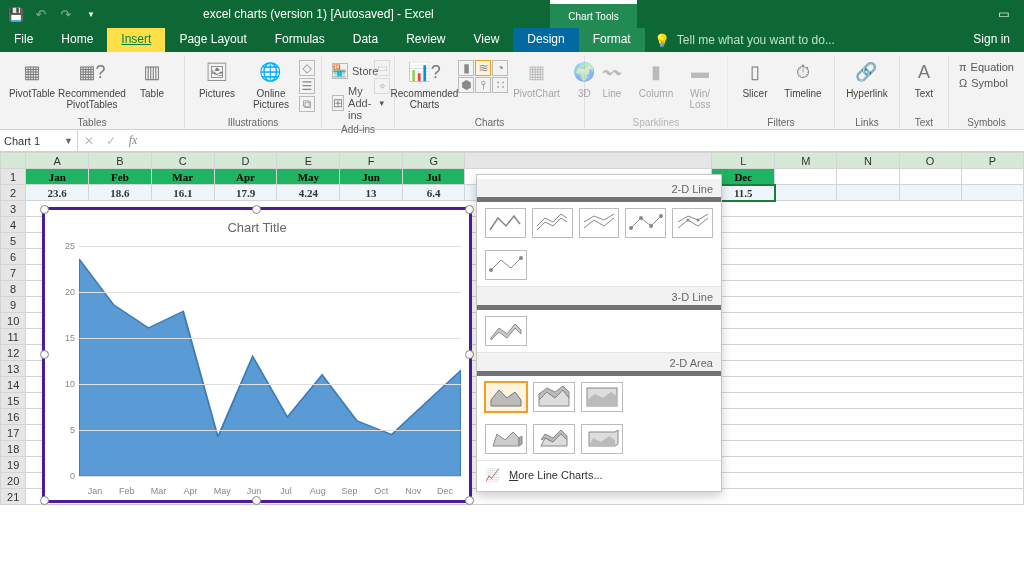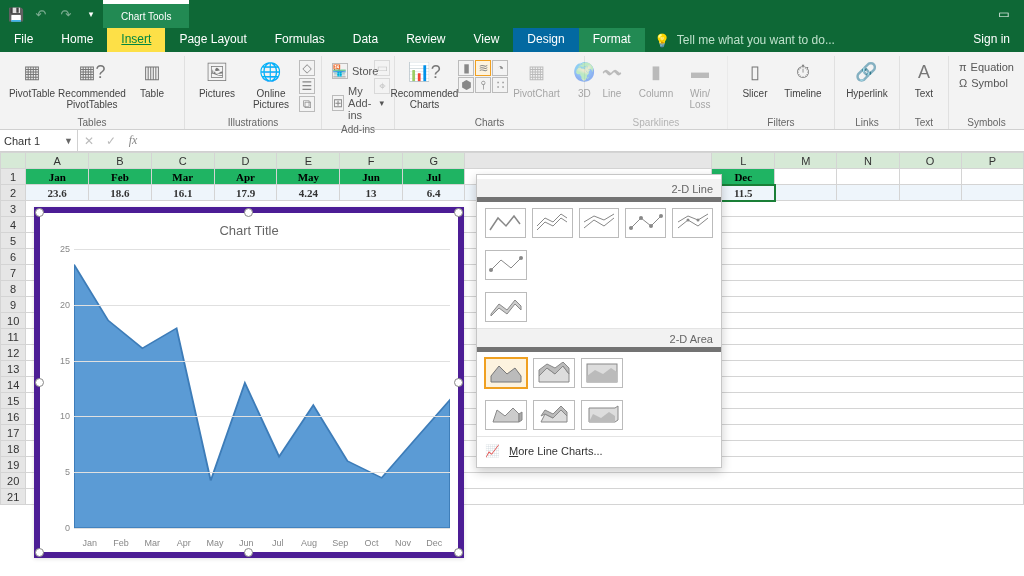--- a/index.html
+++ b/index.html
@@ -58,21 +58,21 @@
 .corner { width:26px; background:#e6e6e6; }
 .colh { width:65px; }
 .rowh { width:26px; background:#e6e6e6; text-align:center; color:#333; }
 .hdr-cell { background:#1fb463; color:#000; font-weight:bold; font-family:"Times New Roman",serif; text-align:center; font-size:12px; }
 .data-cell { font-weight:bold; font-family:"Times New Roman",serif; text-align:center; font-size:12px;margin-left:32px; }
 .sel-row { background:#eef5fb; }
 .sel-col th { background:#d6e9d6; }
 .active-cell { outline:2px solid #1a7f37; outline-offset:-1px; }
 
 
-.chartbox { position:absolute; left:34px; top:55px; width:430px; height:351px; background:#fff; border:6px solid #4c1d95; box-shadow:0 1px 4px rgba(0,0,0,.12); }
+.chartbox { position:absolute; left:42px; top:55px; width:430px; height:296px; background:#fff; border:3px solid #4c1d95; box-shadow:0 1px 4px rgba(0,0,0,.12); }
 .chartbox .handle { width:9px; height:9px; background:#fff; border:1px solid #888; border-radius:50%; position:absolute; }
 .h-tl{top:-5px;left:-5px}.h-tr{top:-5px;right:-5px}.h-bl{bottom:-5px;left:-5px}.h-br{bottom:-5px;right:-5px}
 .h-tc{top:-5px;left:50%;margin-left:-5px}.h-bc{bottom:-5px;left:50%;margin-left:-5px}
 .h-ml{top:50%;left:-5px;margin-top:-5px}.h-mr{top:50%;right:-5px;margin-top:-5px}
 .ctitle { text-align:center; font-size:13px; color:#666; padding:10px 0 4px; }
 .plot { position:absolute; left:34px; top:36px; right:8px; bottom:24px; }
 .ygrid { position:absolute; left:0; right:0; border-top:1px solid #e0e0e0; font-size:9px; color:#888; }
 .ygrid span { position:absolute; left:-24px; top:-6px; width:20px; text-align:right; }
 .xlabels { position:absolute; bottom:4px; left:34px; right:8px; display:flex; font-size:9px; color:#888; }
 .xlabels div { flex:1; text-align:center; }
@@ -81,20 +81,21 @@
 </head>
 <body>
 
 <div class="titlebar">
   <div class="qat">
     <div class="qat-item">💾</div>
     <div class="qat-item faded">↶</div>
     <div class="qat-item faded">↷</div>
     <div class="qat-item" style="font-size:9px">▾</div>
   </div>
+  <div class="title-text">excel charts (version 1) [Autosaved] - Excel</div>
   <div class="tools-tab">
     <span>Chart Tools</span>
   </div>
   <div style="flex:1"></div>
   <div class="min-icon">▭</div>
 </div>
 
 <div class="tabs">
   <div class="tab">File</div>
   <div class="tab">Home</div>
@@ -498,20 +499,21 @@
   </div>
   <div class="cm-row">
     <div class="cm-thumb">
           <svg width="34" height="22">
             <polyline points="2,16 12,6 22,14 32,4" fill="none" stroke="#888"></polyline>
             <circle cx="2" cy="16" r="2" fill="#888"></circle>
             <circle cx="32" cy="4" r="2" fill="#888"></circle>
           </svg>
         </div>
   </div>
+  <div class="cm-header">3-D Line</div>
   <div class="cm-row">
     <div class="cm-thumb">
           <svg width="34" height="22">
             <path d="M2,18 L10,8 L18,14 L26,4 L32,10 L32,14 L26,8 L18,18 L10,12 L2,20 Z" fill="#ccc" stroke="#888"></path>
           </svg>
         </div>
   </div>
   <div class="cm-header">2-D Area</div>
   <div class="cm-row">
     <div class="cm-thumb sel">

